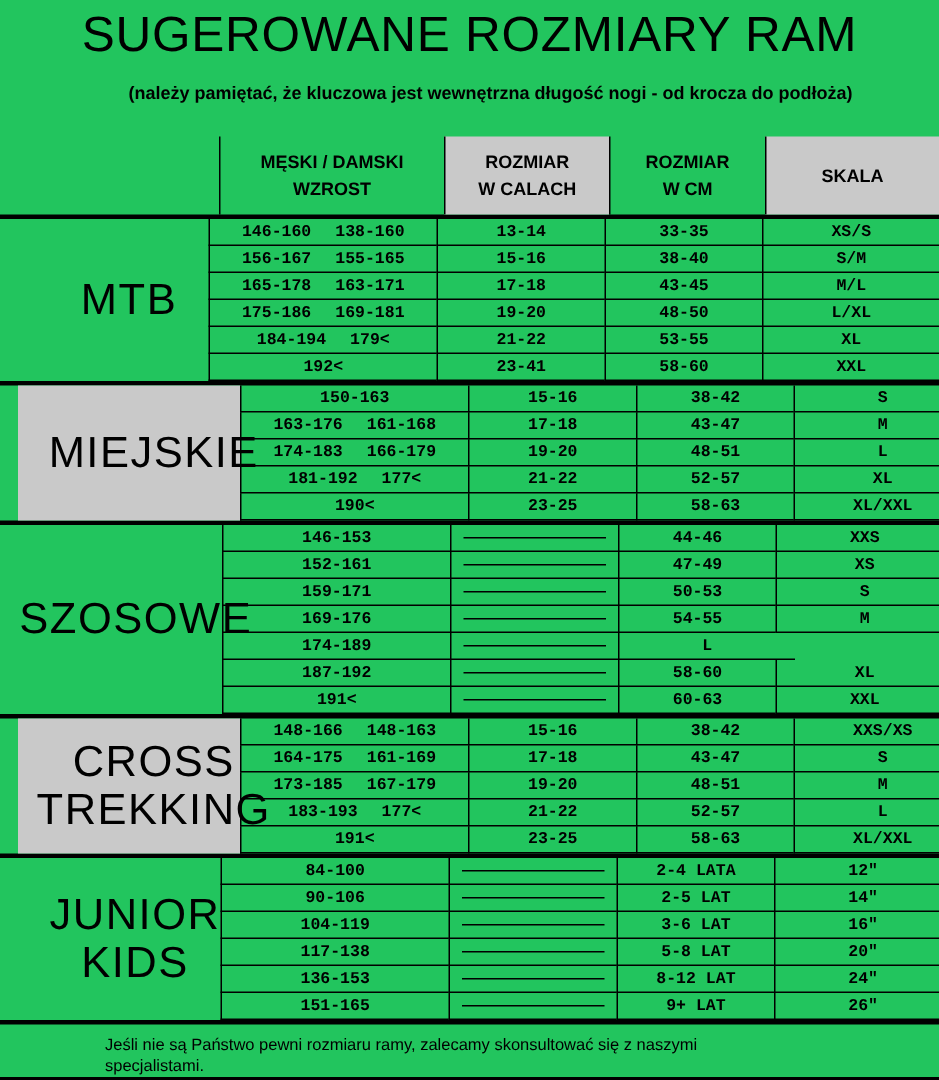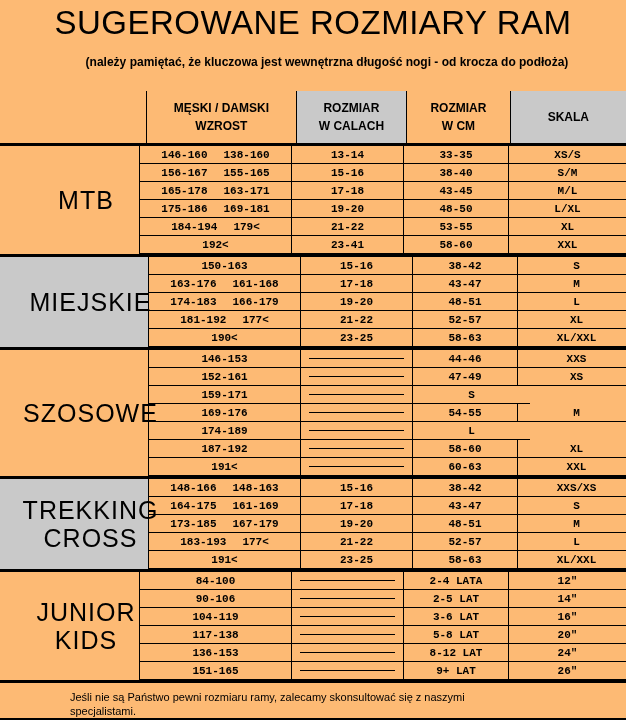--- a/index.html
+++ b/index.html
@@ -1,40 +1,40 @@
 <!DOCTYPE html>
 <html style="--shaded: #c9c9c9;"><head>
 <meta charset="utf-8">
 <style>
   * { box-sizing: border-box; margin: 0; padding: 0; }
   html, body { background: #fff; }
   .page {
     width: 626px; height: 720px;
     position: relative; overflow: hidden;
-    background: #fdba74; color: #000;
+    background: #22c55e; color: #000;
     font-family: "Liberation Sans", sans-serif;
   }
   .title { font-size: 33px; font-weight: 400; text-align: center; margin-top: 4px; letter-spacing: 0.5px; }
   .subtitle { font-size: 12px; font-weight: 700; text-align: center; margin-top: 13px; padding-left: 28px; }
   .table { margin-top: 22px; }
   .header-row { display: flex; height: 52px; }
   .hc { display: flex; flex-direction: column; justify-content: center; text-align: center;
         font-size: 12px; font-weight: 700; line-height: 1.5; border-left: 1px solid #000; }
   .hc.gray { background: var(--shaded, #c9c9c9); }
   .w-cat { width: 148px; }
   .w-h { width: 152px; }
   .w-i { width: 112px; }
   .w-c { width: 105px; }
   .w-s { width: 118px; }
   .empty-head { border: none; }
   .divider { height: 3px; background: #000; }
   .section { display: flex; }
   .cat { width: 148px; display: flex; flex-direction: column; align-items: center; justify-content: center;
-         font-size: 25px; line-height: 1.12; letter-spacing: 1px; text-align: center; padding-left: 33px; }
-  .cat.shaded { background: var(--shaded, #c9c9c9); }
+         font-size: 29px; line-height: 1.12; letter-spacing: 1px; text-align: center; padding-left: 33px; }
+  .cat.shaded { background: var(--shaded, #c9c9c9); margin-left: 12px; }
   .rows { flex: 1; display: flex; flex-direction: column; font-family: Liberation Mono, monospace; }
   .row { display: flex; height: 18px; }
   .cell { display: flex; align-items: center; justify-content: center; gap: 16px;
           font-size: 11px; font-weight: 700;
           border-left: 1px solid #000; border-bottom: 1px solid #000; }
   .dash { width: 86%; height: 1px; background: #000; }
   .footer { margin: 8px 0 0 70px; width: 400px; font-size: 11px; line-height: 1.25; }
   .bottom-line { position: absolute; left: 0; bottom: 0; width: 100%; height: 2px; background: #000; }
 </style>
 </head>
@@ -277,20 +277,23 @@
                 <span>XS</span>
               </div>
             </div>
             <div class="row">
               <div class="cell w-h">
                 <span>159-171</span>
               </div>
               <div class="cell w-i">
                 <div class="dash"></div>
               </div>
+              <div class="cell w-c">
+                <span>50-53</span>
+              </div>
               <div class="cell w-s">
                 <span>S</span>
               </div>
             </div>
             <div class="row">
               <div class="cell w-h">
                 <span>169-176</span>
               </div>
               <div class="cell w-i">
                 <div class="dash"></div>
@@ -339,22 +342,22 @@
               </div>
               <div class="cell w-s">
                 <span>XXL</span>
               </div>
             </div>
           </div>
         </div>
         <div class="divider"></div>
         <div class="section">
           <div class="cat shaded">
+            <div>CROSS</div>
             <div>TREKKING</div>
-            <div>CROSS</div>
           </div>
           <div class="rows">
             <div class="row">
               <div class="cell w-h">
                 <span>148-166</span>
                 <span>148-163</span>
               </div>
               <div class="cell w-i">
                 <span>15-16</span>
               </div>

